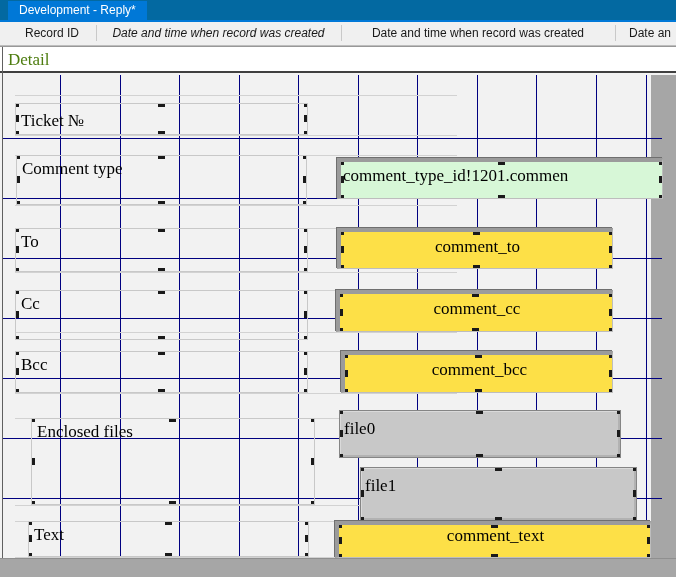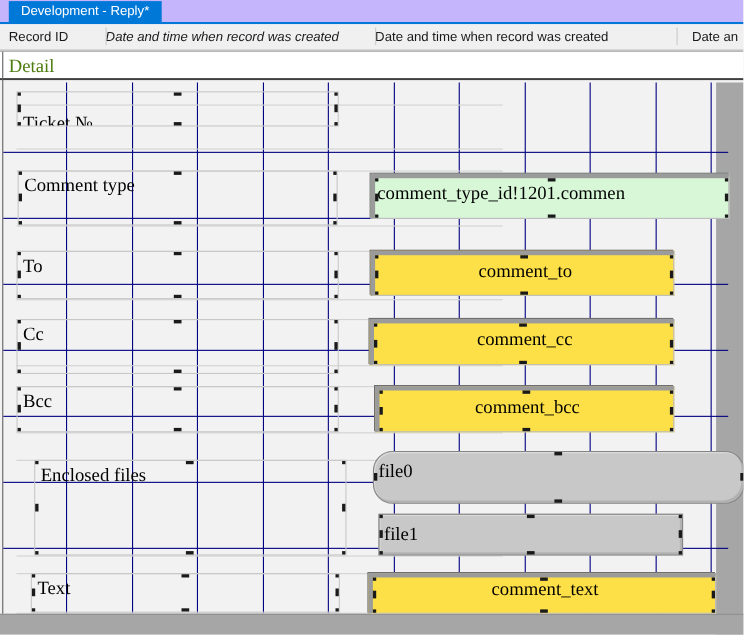--- a/index.html
+++ b/index.html
@@ -1,27 +1,27 @@
 <!DOCTYPE html>
 <html><head>
 <meta charset="utf-8">
 <style>
   html,body{margin:0;padding:0;}
   #canvas{
     position:relative;width:676px;height:577px;overflow:hidden;
     background:#f0f0f0;font-family:"Liberation Sans",sans-serif;
   }
   
-  .tabbar{position:absolute;left:0;top:0;width:676px;height:20px;background:#c4b5fd;border-bottom:2px solid #0078d7;}
+  .tabbar{position:absolute;left:0;top:0;width:676px;height:20px;background:#0369a1;border-bottom:2px solid #0078d7;}
   .tab{position:absolute;left:8px;top:1px;height:19px;background:#0078d7;color:#fff;
        font-size:12px;line-height:19px;padding:0 11px;white-space:nowrap;}
   
   .hdr{position:absolute;left:0;top:22px;width:676px;height:23px;background:#f0f0f0;border-bottom:1px solid #bdbdbd;}
   .hcell{position:absolute;top:0;height:23px;line-height:23px;font-size:12px;color:#191919;
-         text-align:left;overflow:hidden;white-space:nowrap;}
+         text-align:center;overflow:hidden;white-space:nowrap;}
   .hsep{position:absolute;top:3px;width:1px;height:16px;background:#c9c9c9;}
   
   .band{position:absolute;left:0;top:46px;width:676px;height:24px;background:#ffffff;
         border-top:1px solid #989898;border-bottom:2px solid #404040;}
   .band-title{position:absolute;left:8px;top:1px;font-family:"Liberation Serif",serif;
               font-size:17px;line-height:23px;color:#4d7c0f;}
   
   .surface{position:absolute;left:0;top:73px;width:676px;height:504px;background:#f2f2f2;}
   .leftedge{position:absolute;left:2px;top:47px;width:1px;height:511px;background:#606060;z-index:1;}
   .outside-right{position:absolute;left:651px;top:75px;width:25px;height:502px;background:#a6a6a6;z-index:1;}
@@ -100,30 +100,30 @@
       <div class="guide" style="top: 290px;"></div>
       <div class="guide" style="top: 332px;"></div>
       <div class="guide" style="top: 351px;"></div>
       <div class="guide" style="top: 393px;"></div>
       <div class="guide" style="top: 418px;"></div>
       <div class="guide" style="top: 505px;"></div>
       <div class="guide" style="top: 521px;"></div>
       <div class="guide" style="top: 557px;"></div>
     </div>
 
-  <div class="ctl lbl sel" style="left:15px;top:83px;width:293px;height:32px;padding-top:18px;">Ticket №<div class="handle h-tl"></div><div class="handle h-tm"></div><div class="handle h-tr"></div><div class="handle h-ml"></div><div class="handle h-mr"></div><div class="handle h-bl"></div><div class="handle h-bm"></div><div class="handle h-br"></div></div>
+  <div class="ctl lbl sel" style="left:15px;top:103px;width:293px;height:32px;padding-top:7px;">Ticket №<div class="handle h-tl"></div><div class="handle h-tm"></div><div class="handle h-tr"></div><div class="handle h-ml"></div><div class="handle h-mr"></div><div class="handle h-bl"></div><div class="handle h-bm"></div><div class="handle h-br"></div></div>
   <div class="ctl lbl sel" style="left:16px;top:155px;width:291px;height:50px;">Comment type<div class="handle h-tl"></div><div class="handle h-tm"></div><div class="handle h-tr"></div><div class="handle h-ml"></div><div class="handle h-mr"></div><div class="handle h-bl"></div><div class="handle h-bm"></div><div class="handle h-br"></div></div>
   <div class="ctl lbl sel" style="left:15px;top:228px;width:293px;height:44px;">To<div class="handle h-tl"></div><div class="handle h-tm"></div><div class="handle h-tr"></div><div class="handle h-ml"></div><div class="handle h-mr"></div><div class="handle h-bl"></div><div class="handle h-bm"></div><div class="handle h-br"></div></div>
   <div class="ctl lbl sel" style="left:15px;top:290px;width:293px;height:50px;">Cc<div class="handle h-tl"></div><div class="handle h-tm"></div><div class="handle h-tr"></div><div class="handle h-ml"></div><div class="handle h-mr"></div><div class="handle h-bl"></div><div class="handle h-bm"></div><div class="handle h-br"></div></div>
   <div class="ctl lbl sel" style="left:15px;top:351px;width:293px;height:42px;">Bcc<div class="handle h-tl"></div><div class="handle h-tm"></div><div class="handle h-tr"></div><div class="handle h-ml"></div><div class="handle h-mr"></div><div class="handle h-bl"></div><div class="handle h-bm"></div><div class="handle h-br"></div></div>
   <div class="ctl lbl sel" style="left:31px;top:418px;width:284px;height:87px;">Enclosed files<div class="handle h-tl"></div><div class="handle h-tm"></div><div class="handle h-tr"></div><div class="handle h-ml"></div><div class="handle h-mr"></div><div class="handle h-bl"></div><div class="handle h-bm"></div><div class="handle h-br"></div></div>
   <div class="ctl lbl sel" style="left:28px;top:521px;width:281px;height:36px;">Text<div class="handle h-tl"></div><div class="handle h-tm"></div><div class="handle h-tr"></div><div class="handle h-ml"></div><div class="handle h-mr"></div><div class="handle h-bl"></div><div class="handle h-bm"></div><div class="handle h-br"></div></div>
 
   <div class="ctl f3d fgreen sel" style="left:337px;top:158px;width:326px;height:41px;padding-top:4px;">comment_type_id!1201.commen<div class="handle h-tl"></div><div class="handle h-tm"></div><div class="handle h-tr"></div><div class="handle h-ml"></div><div class="handle h-mr"></div><div class="handle h-bl"></div><div class="handle h-bm"></div><div class="handle h-br"></div></div>
   <div class="ctl f3d fwhite sel" style="left:337px;top:228px;width:276px;height:41px;">comment_to<div class="handle h-tl"></div><div class="handle h-tm"></div><div class="handle h-tr"></div><div class="handle h-ml"></div><div class="handle h-mr"></div><div class="handle h-bl"></div><div class="handle h-bm"></div><div class="handle h-br"></div></div>
   <div class="ctl f3d fwhite sel" style="left:336px;top:290px;width:277px;height:42px;">comment_cc<div class="handle h-tl"></div><div class="handle h-tm"></div><div class="handle h-tr"></div><div class="handle h-ml"></div><div class="handle h-mr"></div><div class="handle h-bl"></div><div class="handle h-bm"></div><div class="handle h-br"></div></div>
   <div class="ctl f3d fwhite sel" style="left:341px;top:351px;width:272px;height:42px;">comment_bcc<div class="handle h-tl"></div><div class="handle h-tm"></div><div class="handle h-tr"></div><div class="handle h-ml"></div><div class="handle h-mr"></div><div class="handle h-bl"></div><div class="handle h-bm"></div><div class="handle h-br"></div></div>
-  <div class="ctl fgray sel" style="left:339px;top:410px;width:338px;height:48px;border-radius:18px;">file0<div class="handle h-tl"></div><div class="handle h-tm"></div><div class="handle h-tr"></div><div class="handle h-ml"></div><div class="handle h-mr"></div><div class="handle h-bl"></div><div class="handle h-bm"></div><div class="handle h-br"></div></div>
-  <div class="ctl fgray sel" style="left:344px;top:467px;width:277px;height:38px;">file1<div class="handle h-tl"></div><div class="handle h-tm"></div><div class="handle h-tr"></div><div class="handle h-ml"></div><div class="handle h-mr"></div><div class="handle h-bl"></div><div class="handle h-bm"></div><div class="handle h-br"></div></div>
+  <div class="ctl fgray sel" style="left:339px;top:410px;width:282px;height:48px;">file0<div class="handle h-tl"></div><div class="handle h-tm"></div><div class="handle h-tr"></div><div class="handle h-ml"></div><div class="handle h-mr"></div><div class="handle h-bl"></div><div class="handle h-bm"></div><div class="handle h-br"></div></div>
+  <div class="ctl fgray sel" style="left:360px;top:467px;width:277px;height:54px;">file1<div class="handle h-tl"></div><div class="handle h-tm"></div><div class="handle h-tr"></div><div class="handle h-ml"></div><div class="handle h-mr"></div><div class="handle h-bl"></div><div class="handle h-bm"></div><div class="handle h-br"></div></div>
   <div class="ctl f3d fwhite sel" style="left:335px;top:521px;width:316px;height:37px;padding-top:1px;">comment_text<div class="handle h-tl"></div><div class="handle h-tm"></div><div class="handle h-tr"></div><div class="handle h-ml"></div><div class="handle h-mr"></div><div class="handle h-bl"></div><div class="handle h-bm"></div><div class="handle h-br"></div></div>
 
   <div class="outside-bottom"></div>
 </div>
 
 </body></html>

